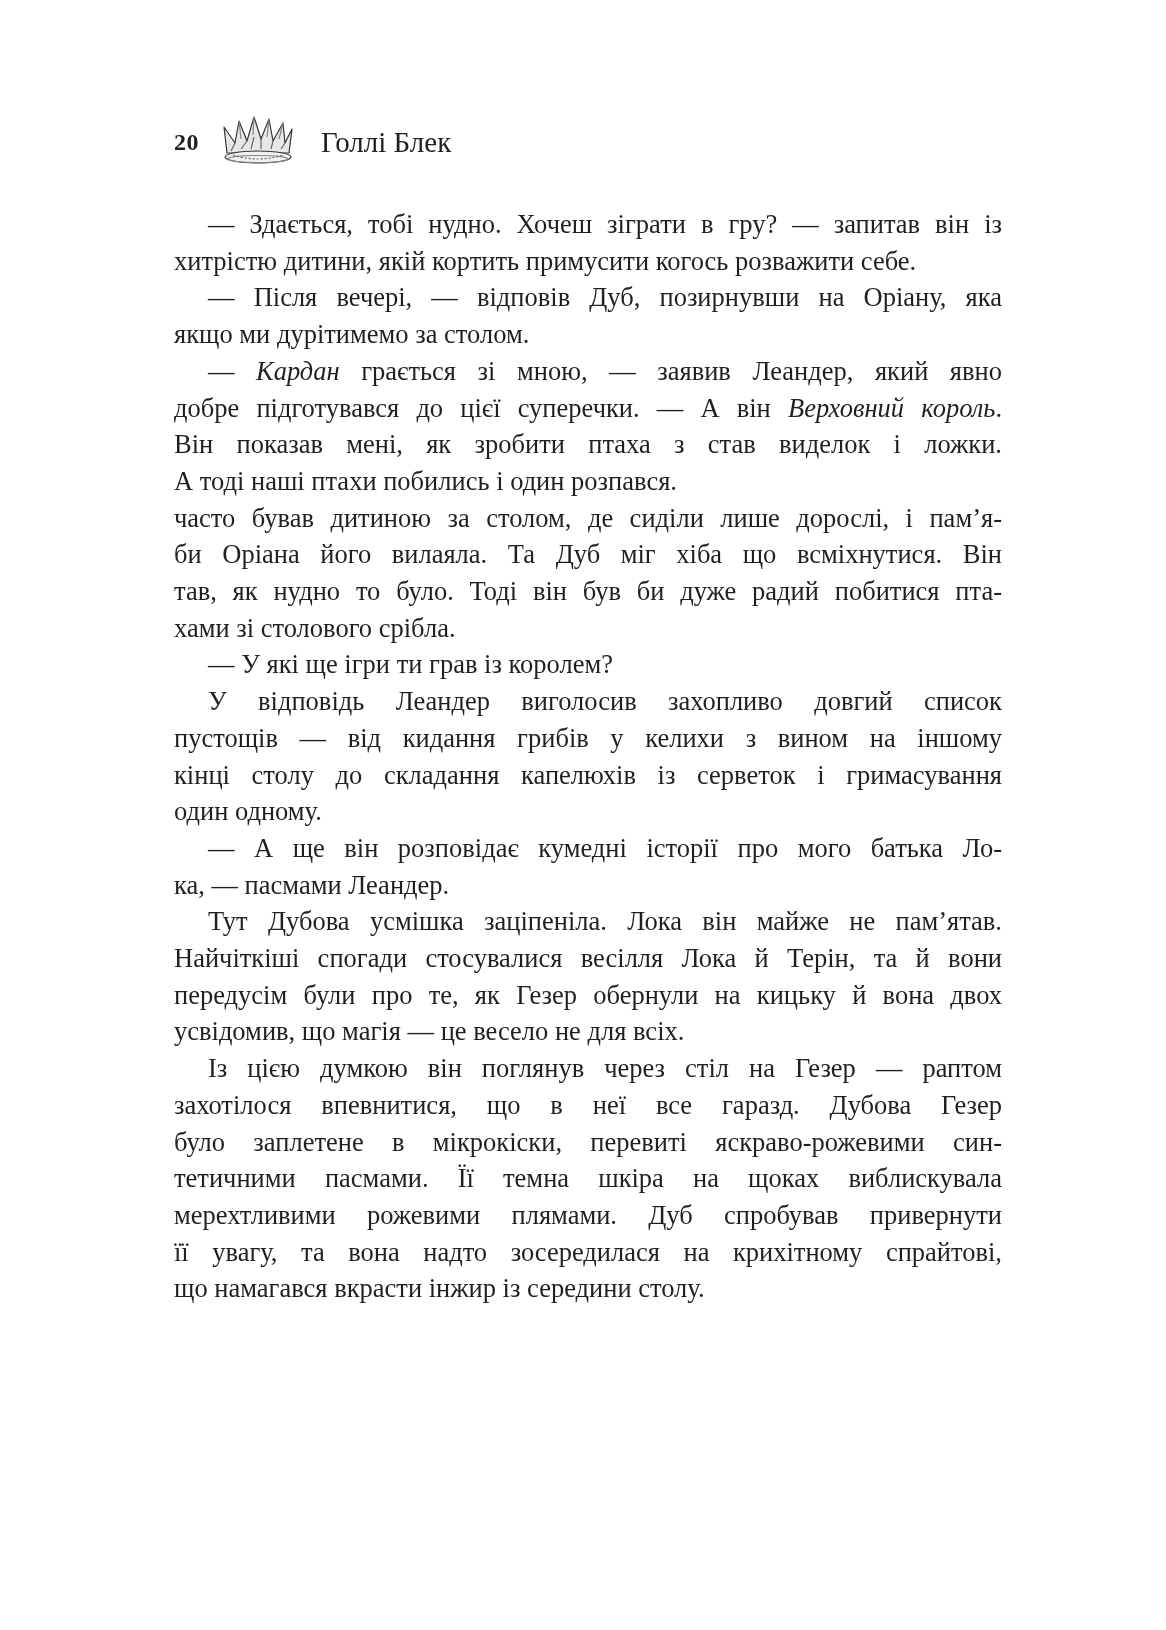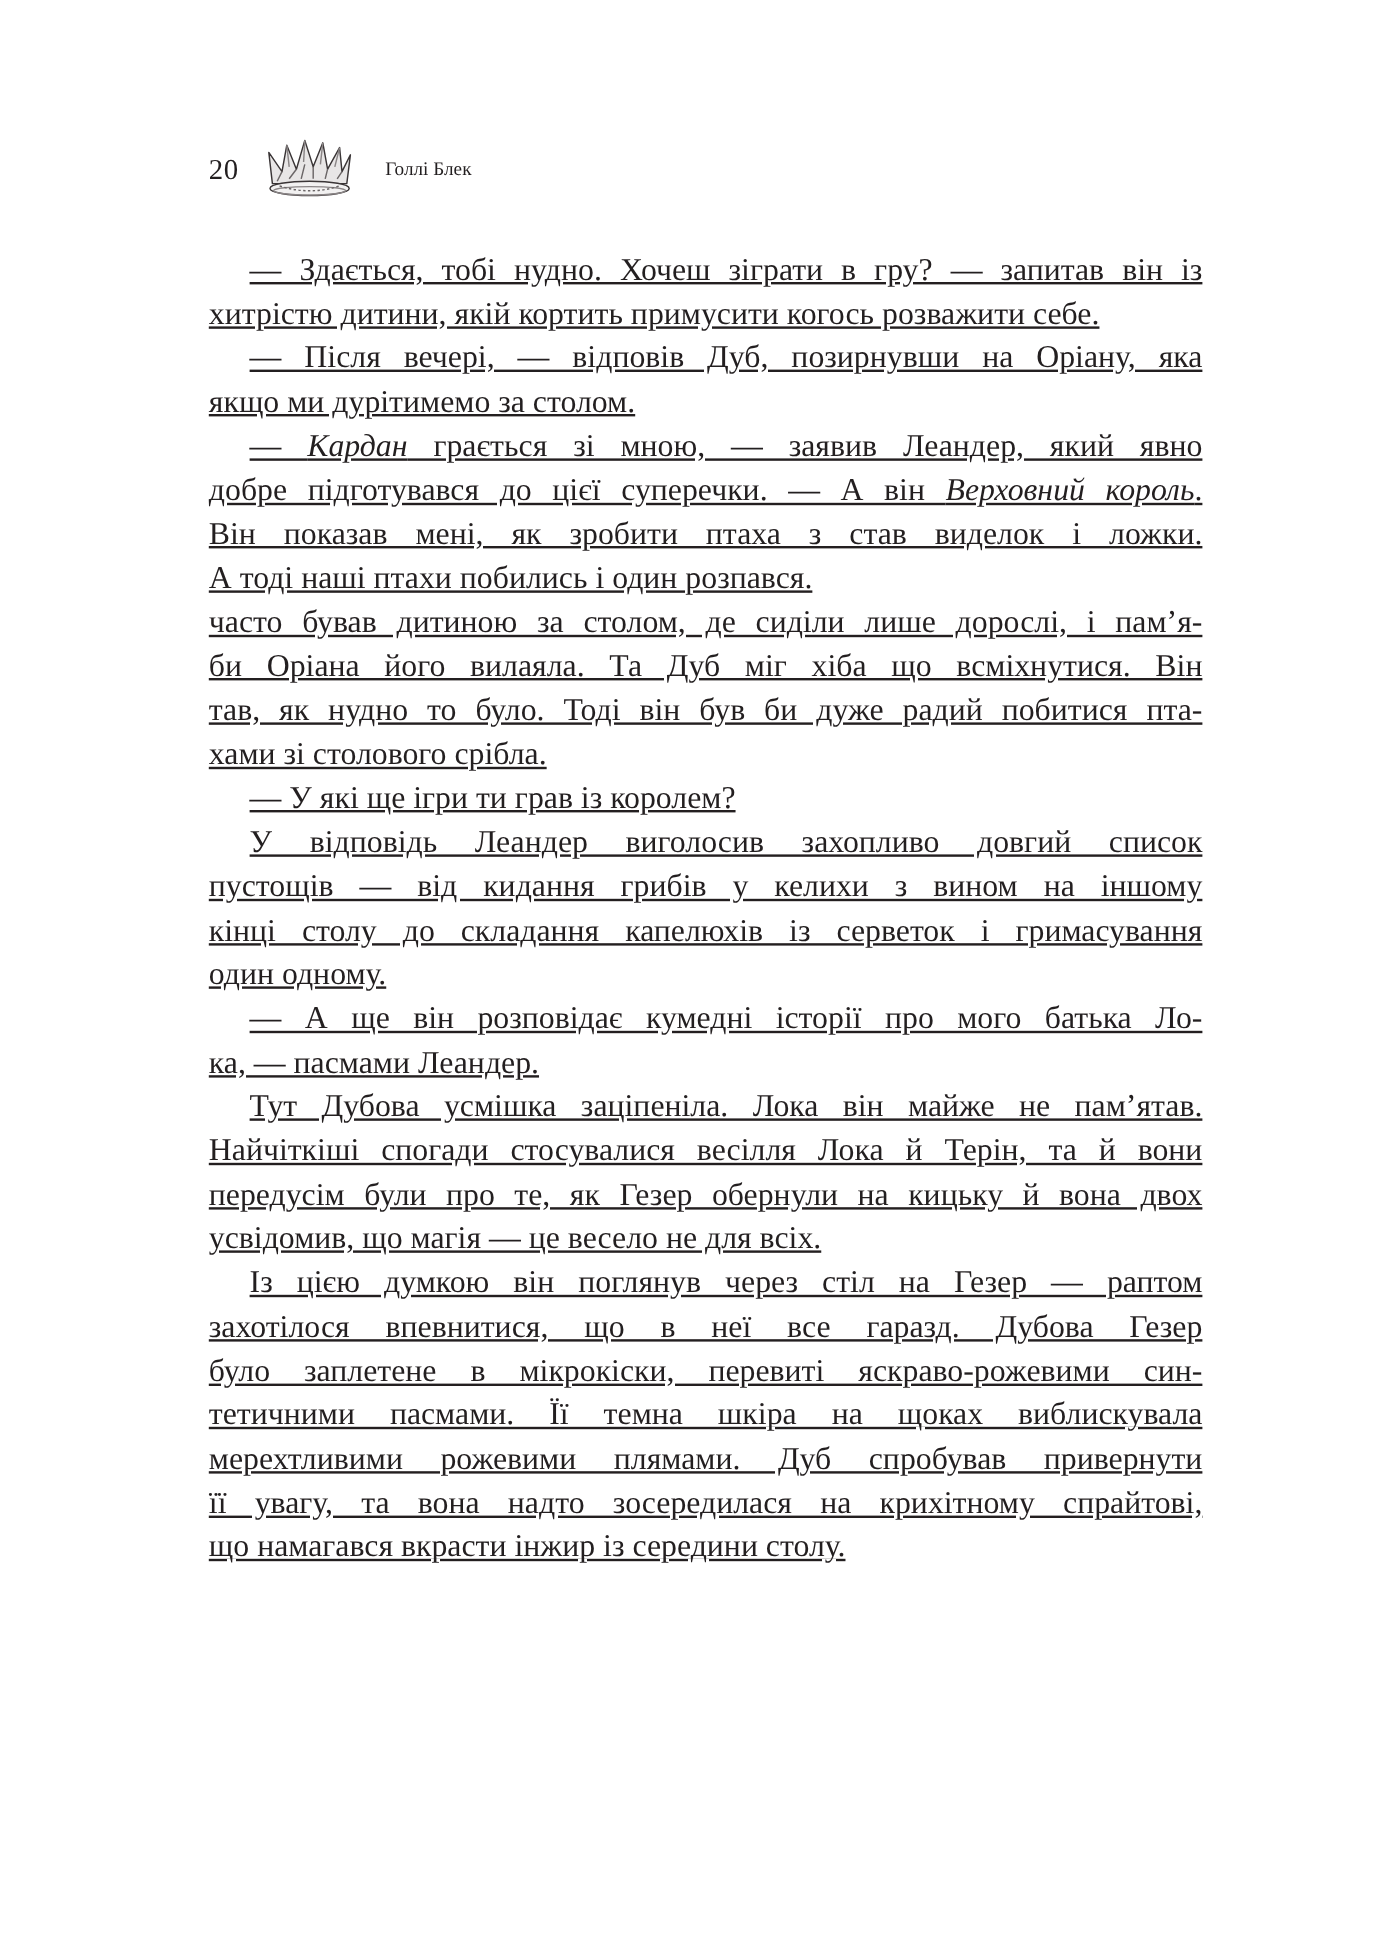--- a/index.html
+++ b/index.html
@@ -1,24 +1,24 @@
 <!DOCTYPE html>
 <html><head>
 <meta charset="utf-8">
 <style>
   html, body { margin: 0; padding: 0; background: #ffffff; }
   body { width: 1166px; height: 1630px; position: relative; overflow: hidden;
          font-family: "Liberation Serif", "DejaVu Serif", serif; color: #231f20; }
   .header { position: absolute; top: 112px; left: 174px; height: 60px; display: flex; align-items: center; }
-  .page-num { font-weight: normal; font-size: 24px; letter-spacing: 0.5px; text-align: right; }
+  .page-num { font-weight: bold; font-size: 24px; letter-spacing: 0.5px; text-align: right; }
   .crown { width: 74px; height: 58px; margin-left: 22px; margin-right: 26px; }
-  .running-head { font-size: 16px; }
+  .running-head { font-size: 29px; }
   .body-text { position: absolute; top: 206px; left: 174px; width: 828px;
                font-size: 26.5px; line-height: 36.7px; }
-  .para { margin: 0; text-indent: 34px; text-align: justify; text-decoration: underline; }
+  .para { margin: 0; text-indent: 34px; text-align: justify; }
   .line { display: block; text-align: justify; text-align-last: justify; white-space: nowrap; }
   .line.last { text-align-last: left; }
   .line.first { padding-left: 34px; }
   .para { text-indent: 0; }
   em { font-style: italic; }
 </style>
 </head>
 <body>
 
 <div class="header">

